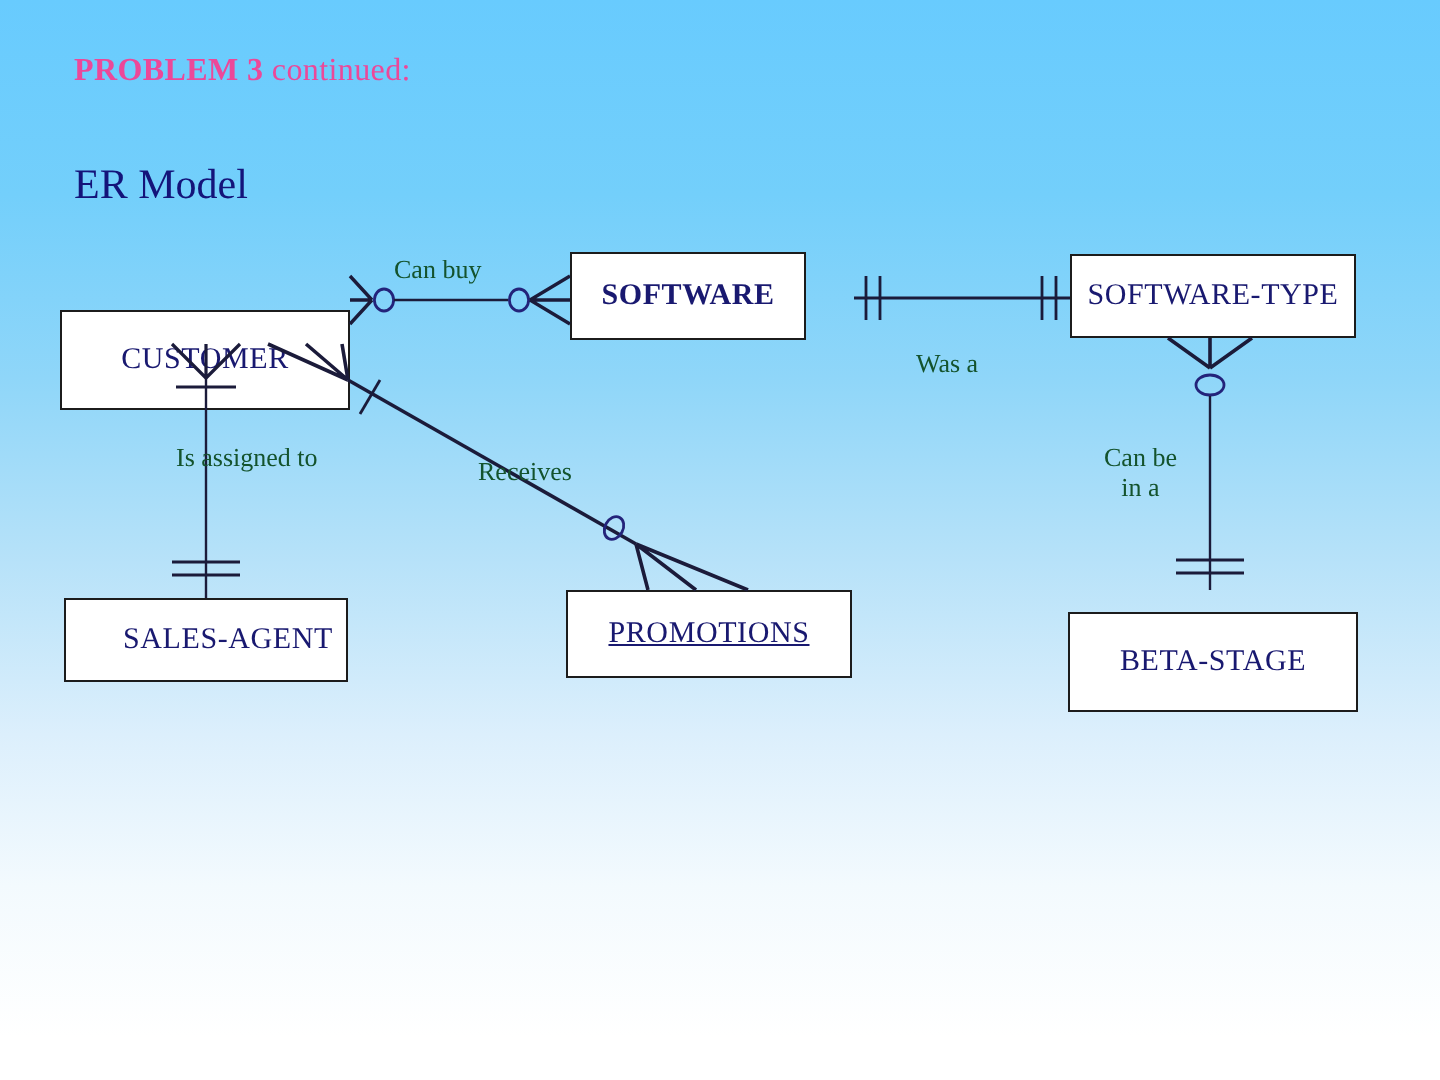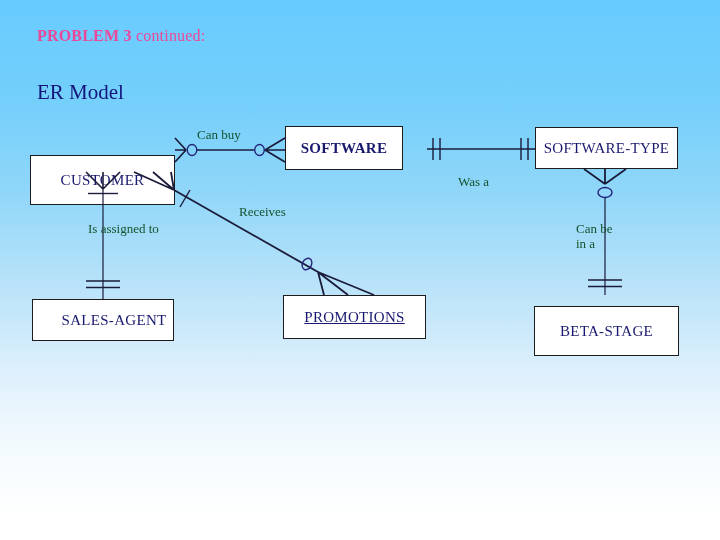--- a/index.html
+++ b/index.html
@@ -51,22 +51,22 @@
 <div class="entity" style="left:283px;top:295px;width:143px;height:44px;text-decoration:underline;">
   <span>PROMOTIONS</span>
 </div>
 <div class="entity" style="left:534px;top:306px;width:145px;height:50px;">
   <span>BETA-STAGE</span>
 </div>
 
 <div class="rel-label" style="left:197px;top:127px;">Can buy</div>
 <div class="rel-label" style="left:458px;top:130px;margin-top:44px;">Was a</div>
 <div class="rel-label" style="left:88px;top:221px;">Is assigned to</div>
-<div class="rel-label" style="left:239px;top:204px;">Receives</div>
-<div class="rel-label" style="left:576px;top:221px;">
+<div class="rel-label" style="left:239px;top:228px;">Receives</div>
+<div class="rel-label" style="left:552px;top:221px;text-align:center;">
   <div>Can be</div>
   <div>in a</div>
 </div>
 
 <svg class="connectors" width="720" height="540" viewBox="0 0 720 540">
 
   <g stroke="#1b1b3a" stroke-width="1.7" fill="none">
     <path d="M175,138 L186,150 M175,150 L186,150 M175,162 L186,150"></path>
     <ellipse cx="192" cy="150" rx="4.8" ry="5.5" stroke="#23237a" stroke-width="1.4"></ellipse>
     <path d="M197,150 L254,150" stroke-width="1.3"></path>

